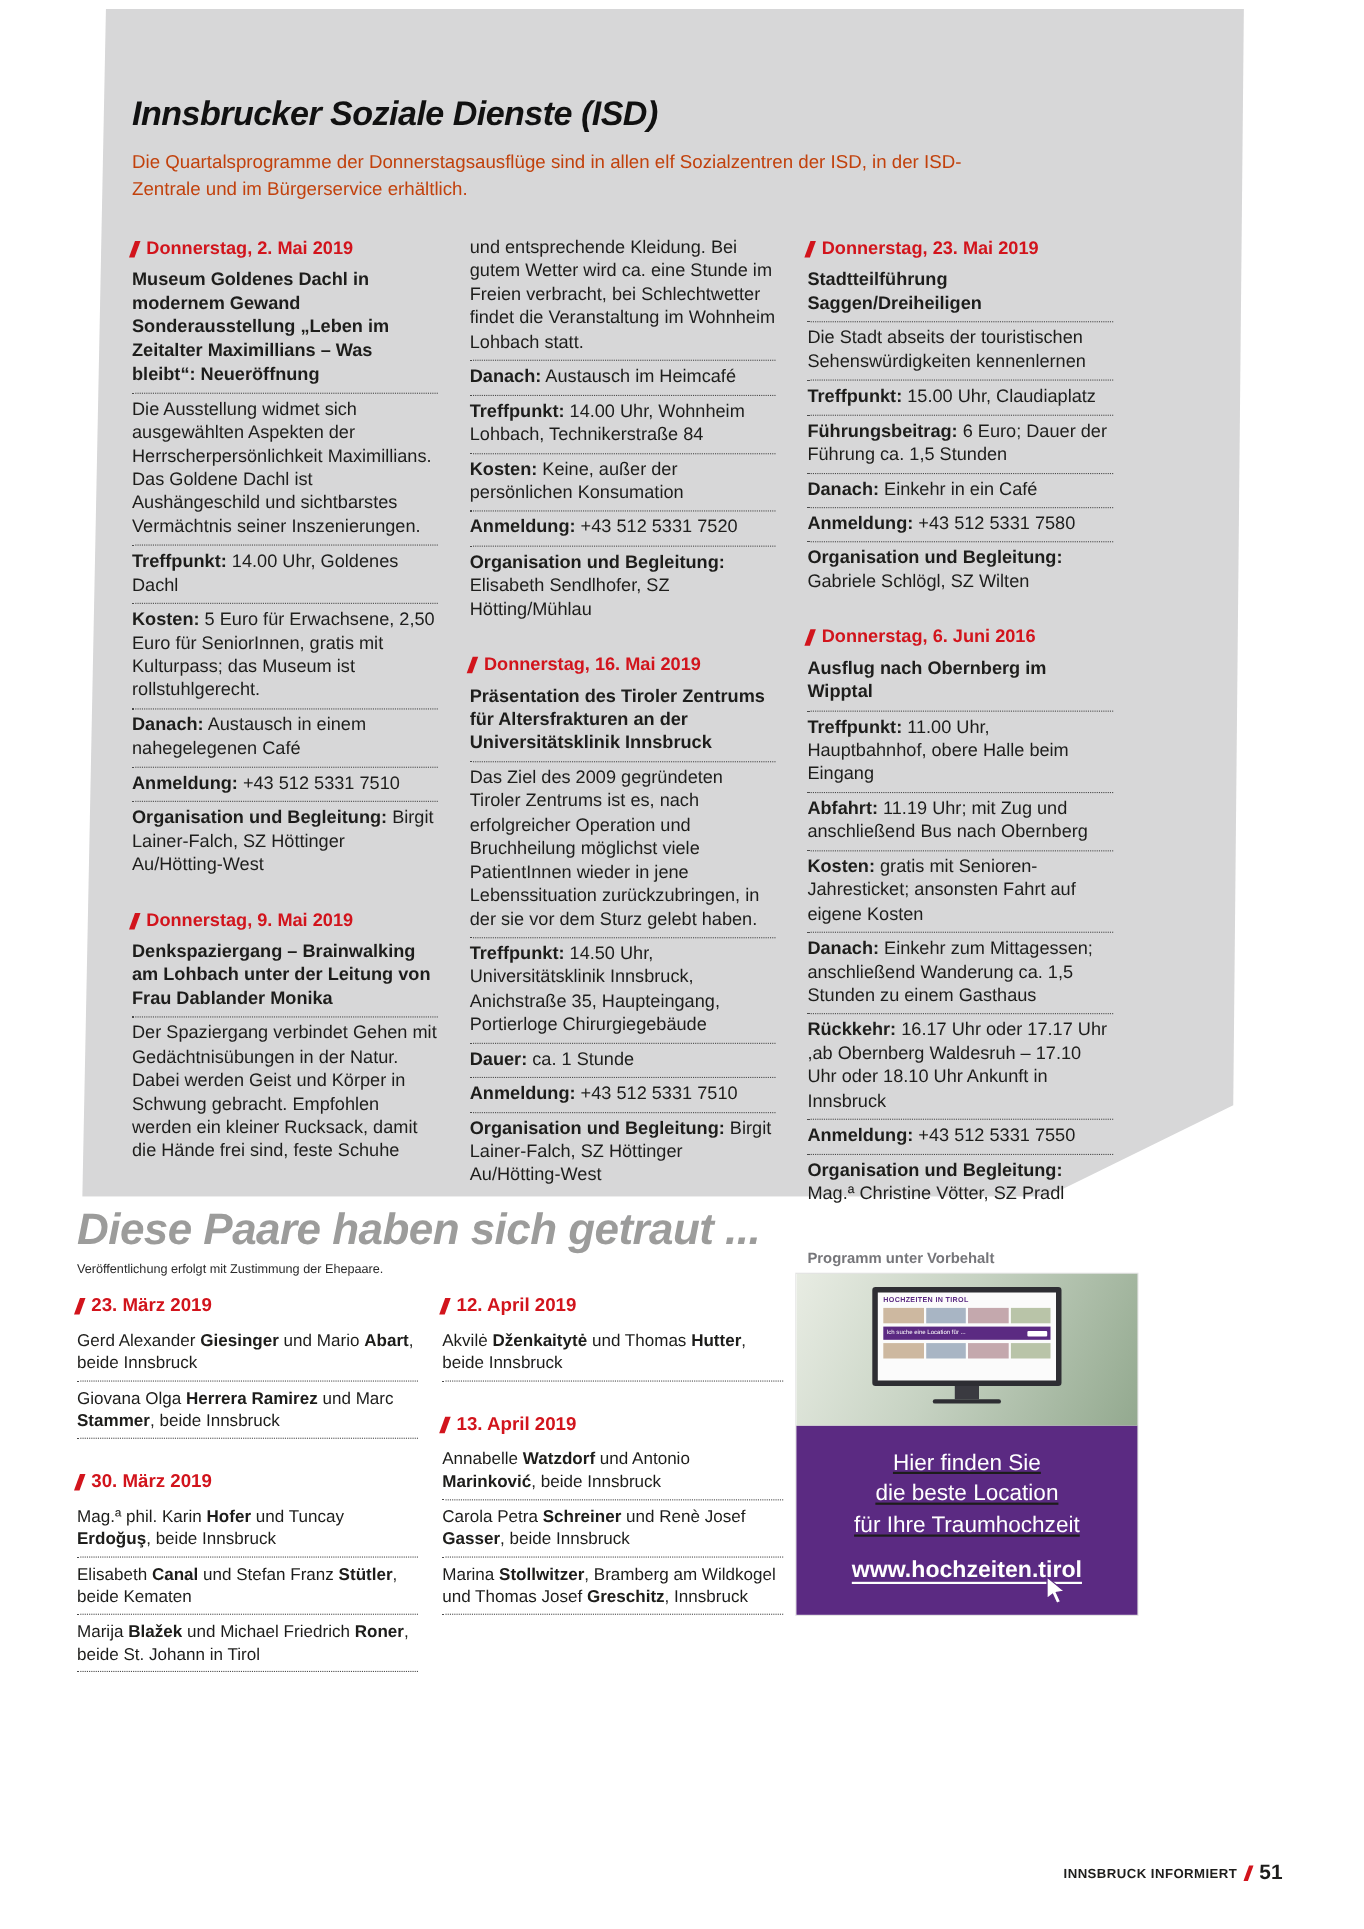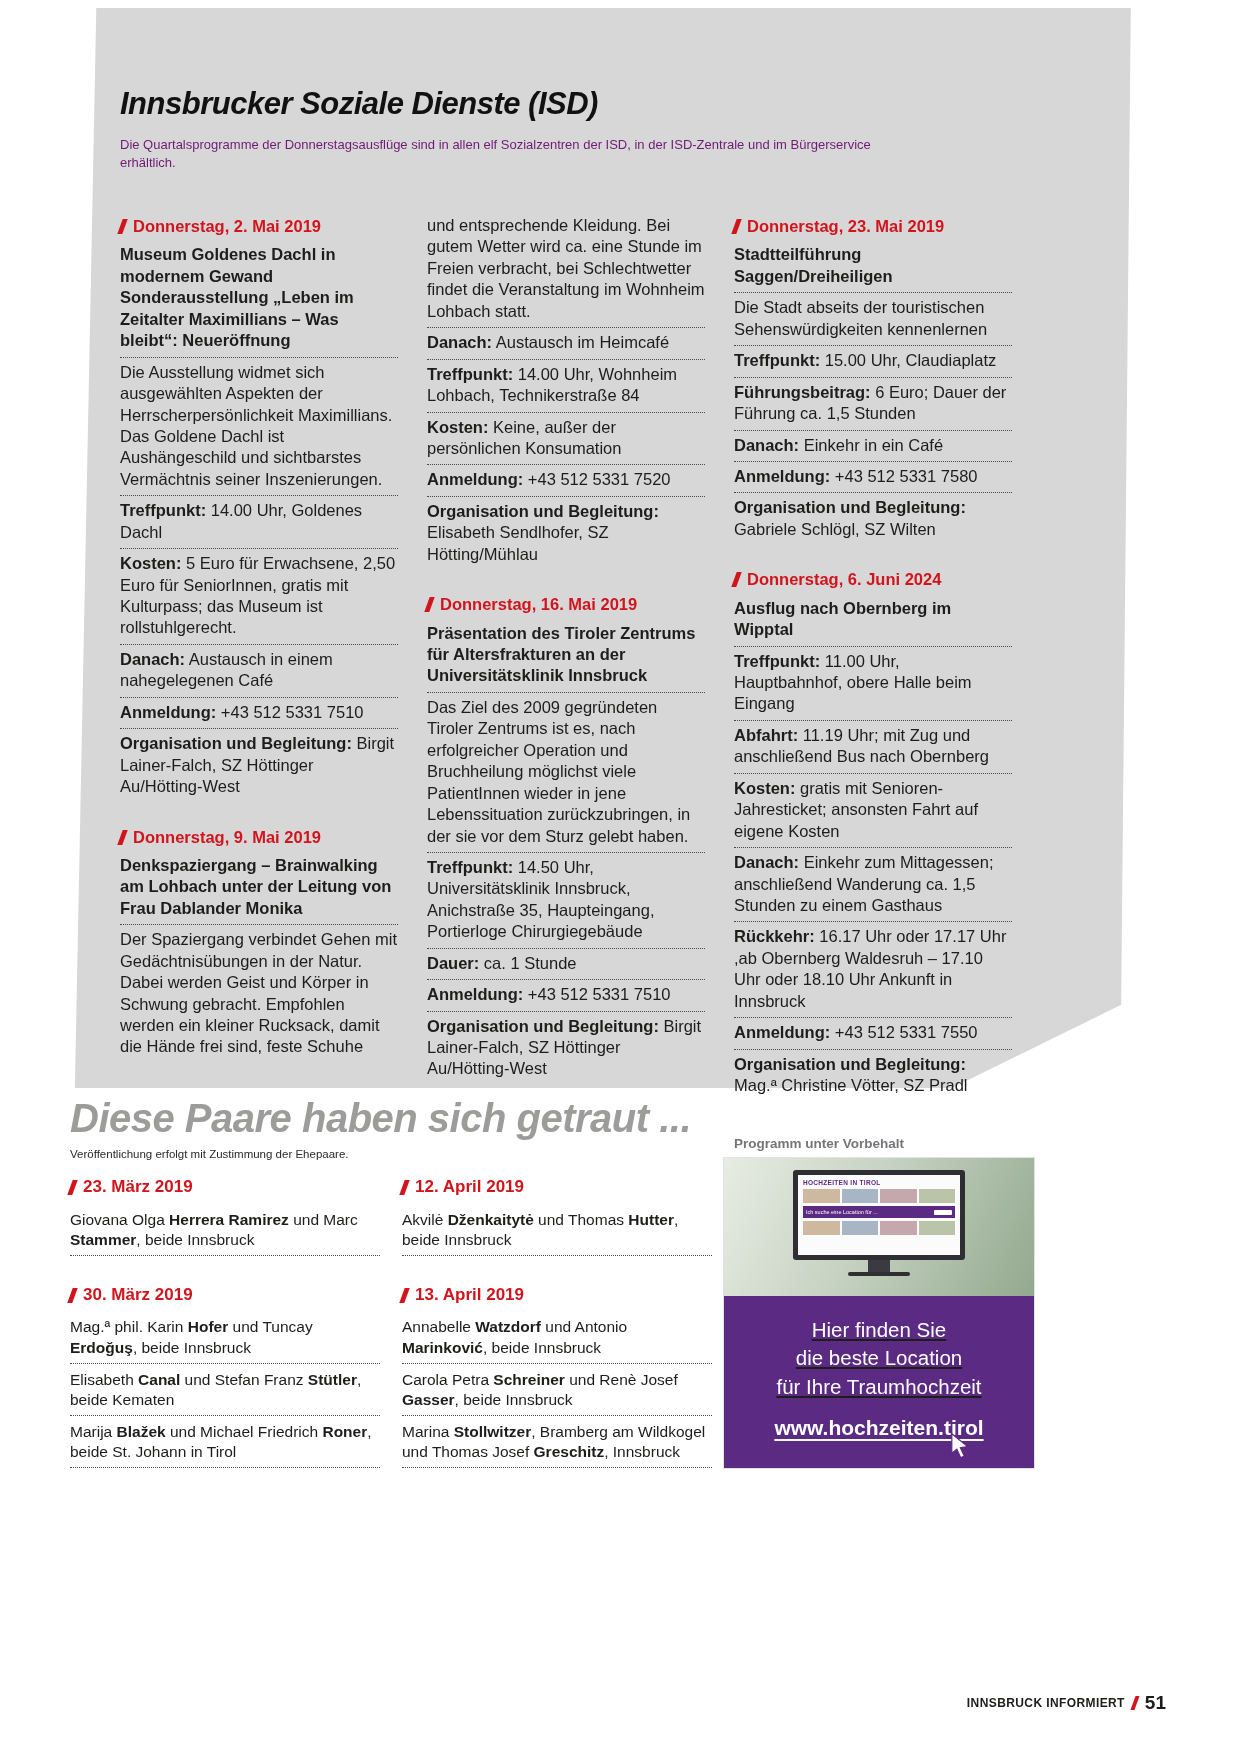--- a/index.html
+++ b/index.html
@@ -9,21 +9,21 @@
   .page{position:relative;width:1240px;height:1754px;background:#fff;color:var(--ink);
         font-family:"Liberation Sans",sans-serif;overflow:hidden;}
 
   
   .gray-shape{position:absolute;left:62px;top:8px;width:1072px;height:1080px;background:var(--panel);
         clip-path:polygon(3.2% 0,99.7% 0,98.8% 92.3%,83% 100%,1.2% 100%);}
 
   
   .isd-head{position:absolute;left:120px;top:86px;width:900px;}
   .isd-head h1{margin:0;font-size:31px;font-style:italic;font-weight:700;letter-spacing:-0.5px;color:#111;}
-  .intro{margin:14px 0 0;font-size:13px;line-height:1.4;max-width:760px;color:#701a75;}
+  .intro{margin:14px 0 0;font-size:17px;line-height:1.4;max-width:760px;color:#c2410c;}
 
   
   .isd-cols{position:absolute;left:120px;top:214px;display:flex;gap:29px;width:892px;}
   .isd-col{width:278px;font-size:16.5px;line-height:1.3;}
   .entry{margin-bottom:24px;}
   .event-date{display:flex;align-items:center;color:var(--red);font-weight:700;font-size:16.5px;margin:2px 0 6px;}
   .slash{display:inline-block;width:5px;height:15px;background:var(--red);transform:skewX(-20deg);
          margin-right:8px;flex:none;}
   .block{padding:1px 0 5px;margin-bottom:3px;}
   .block.dotted{border-bottom:1px dotted #4a4a4a;}
@@ -137,21 +137,21 @@
           <div class="block dotted">Die Stadt abseits der touristischen Sehenswürdigkeiten kennenlernen</div>
           <div class="block dotted"><b>Treffpunkt:</b> 15.00 Uhr, Claudiaplatz</div>
           <div class="block dotted"><b>Führungsbeitrag:</b> 6 Euro; Dauer der Führung ca. 1,5 Stunden</div>
           <div class="block dotted"><b>Danach:</b> Einkehr in ein Café</div>
           <div class="block dotted"><b>Anmeldung:</b> +43 512 5331 7580</div>
           <div class="block"><b>Organisation und Begleitung:</b> Gabriele Schlögl, SZ Wilten</div>
         </div>
         <div class="entry">
           <div class="event-date">
             <span class="slash"></span>
-            <span>Donnerstag, 6. Juni 2024</span>
+            <span>Donnerstag, 6. Juni 2016</span>
           </div>
           <div class="block dotted block-title">Ausflug nach Obernberg im Wipptal</div>
           <div class="block dotted"><b>Treffpunkt:</b> 11.00 Uhr, Hauptbahnhof, obere Halle beim Eingang</div>
           <div class="block dotted"><b>Abfahrt:</b> 11.19 Uhr; mit Zug und anschließend Bus nach Obernberg</div>
           <div class="block dotted"><b>Kosten:</b> gratis mit Senioren-Jahresticket; ansonsten Fahrt auf eigene Kosten</div>
           <div class="block dotted"><b>Danach:</b> Einkehr zum Mittagessen; anschließend Wanderung ca. 1,5 Stunden zu einem Gasthaus</div>
           <div class="block dotted"><b>Rückkehr:</b> 16.17 Uhr oder 17.17 Uhr ,ab Obernberg Waldesruh – 17.10 Uhr oder 18.10 Uhr Ankunft in Innsbruck</div>
           <div class="block dotted"><b>Anmeldung:</b> +43 512 5331 7550</div>
           <div class="block"><b>Organisation und Begleitung:</b> Mag.ª Christine Vötter, SZ Pradl</div>
         </div>
@@ -164,20 +164,21 @@
     <p class="wed-note">Veröffentlichung erfolgt mit Zustimmung der Ehepaare.</p>
   </header>
 
   <div class="wed-cols">
       <div class="wed-col">
         <div class="wed-group">
           <div class="wed-date">
             <span class="slash"></span>
             <span>23. März 2019</span>
           </div>
+          <div class="couple">Gerd Alexander <b>Giesinger</b> und Mario <b>Abart</b>, beide Innsbruck</div>
           <div class="couple">Giovana Olga <b>Herrera Ramirez</b> und Marc <b>Stammer</b>, beide Innsbruck</div>
         </div>
         <div class="wed-group">
           <div class="wed-date">
             <span class="slash"></span>
             <span>30. März 2019</span>
           </div>
           <div class="couple">Mag.ª phil. Karin <b>Hofer</b> und Tuncay <b>Erdoğuş</b>, beide Innsbruck</div>
           <div class="couple">Elisabeth <b>Canal</b> und Stefan Franz <b>Stütler</b>, beide Kematen</div>
           <div class="couple">Marija <b>Blažek</b> und Michael Friedrich <b>Roner</b>, beide St. Johann in Tirol</div>

